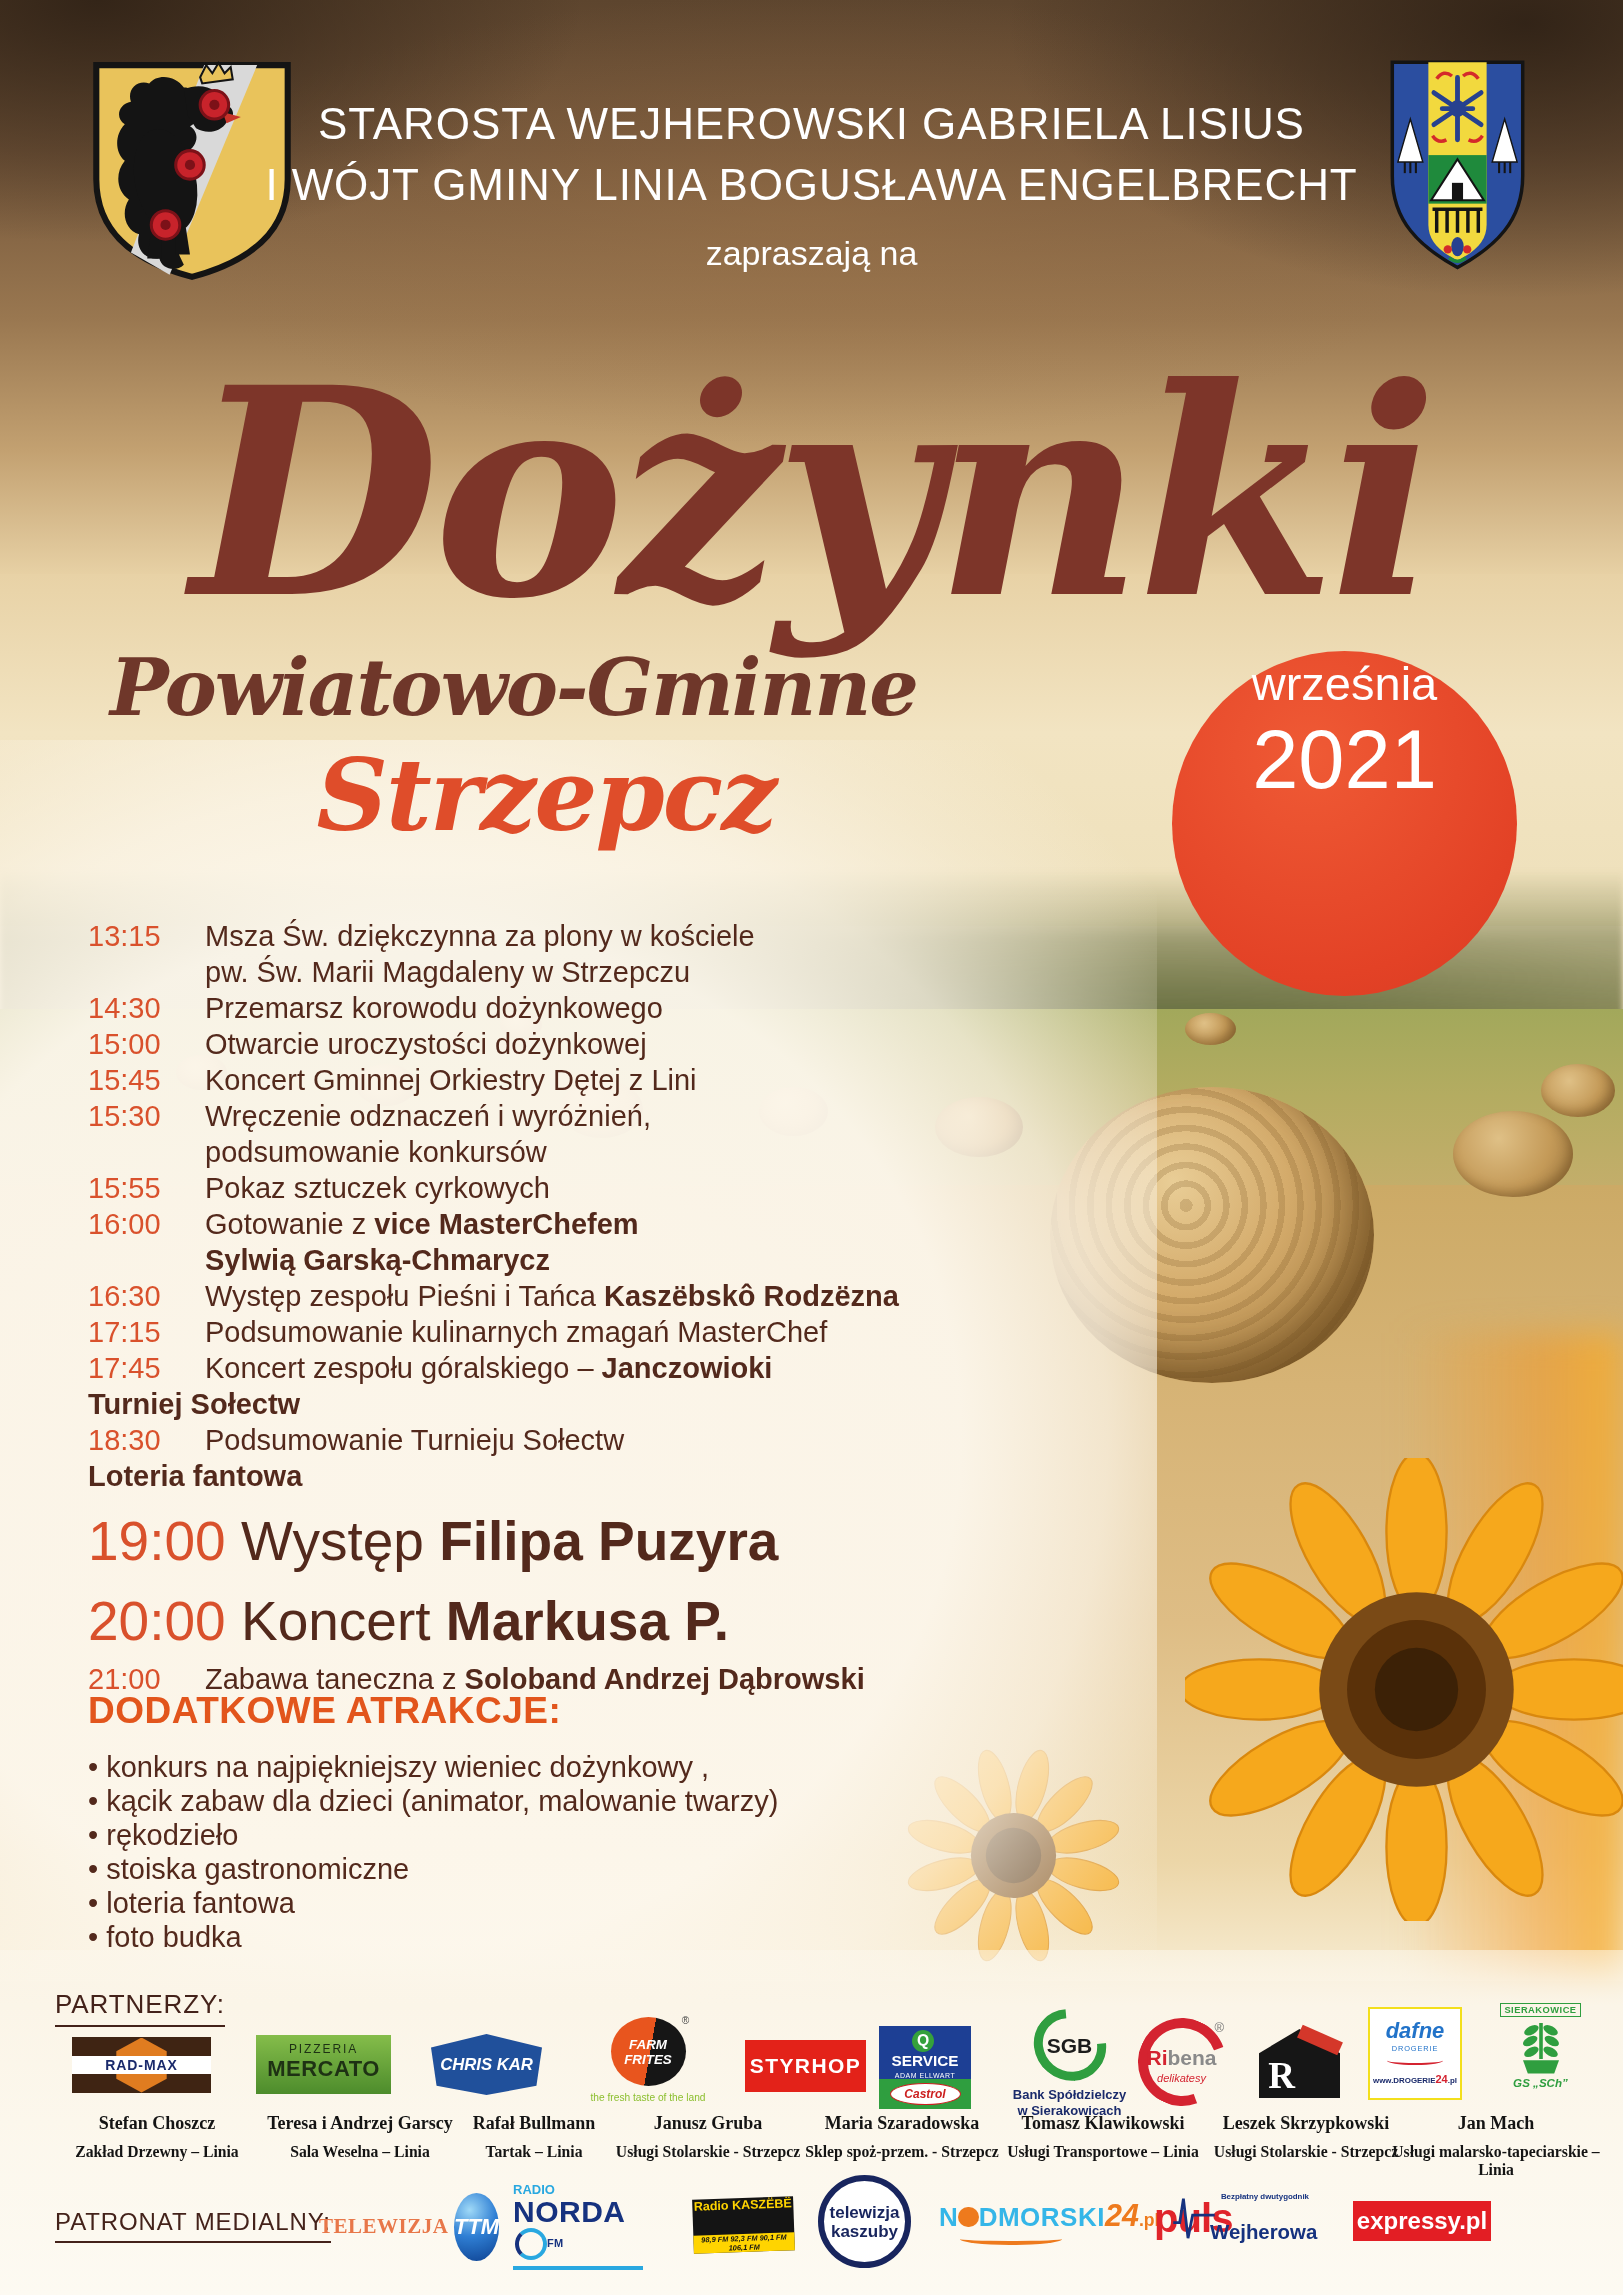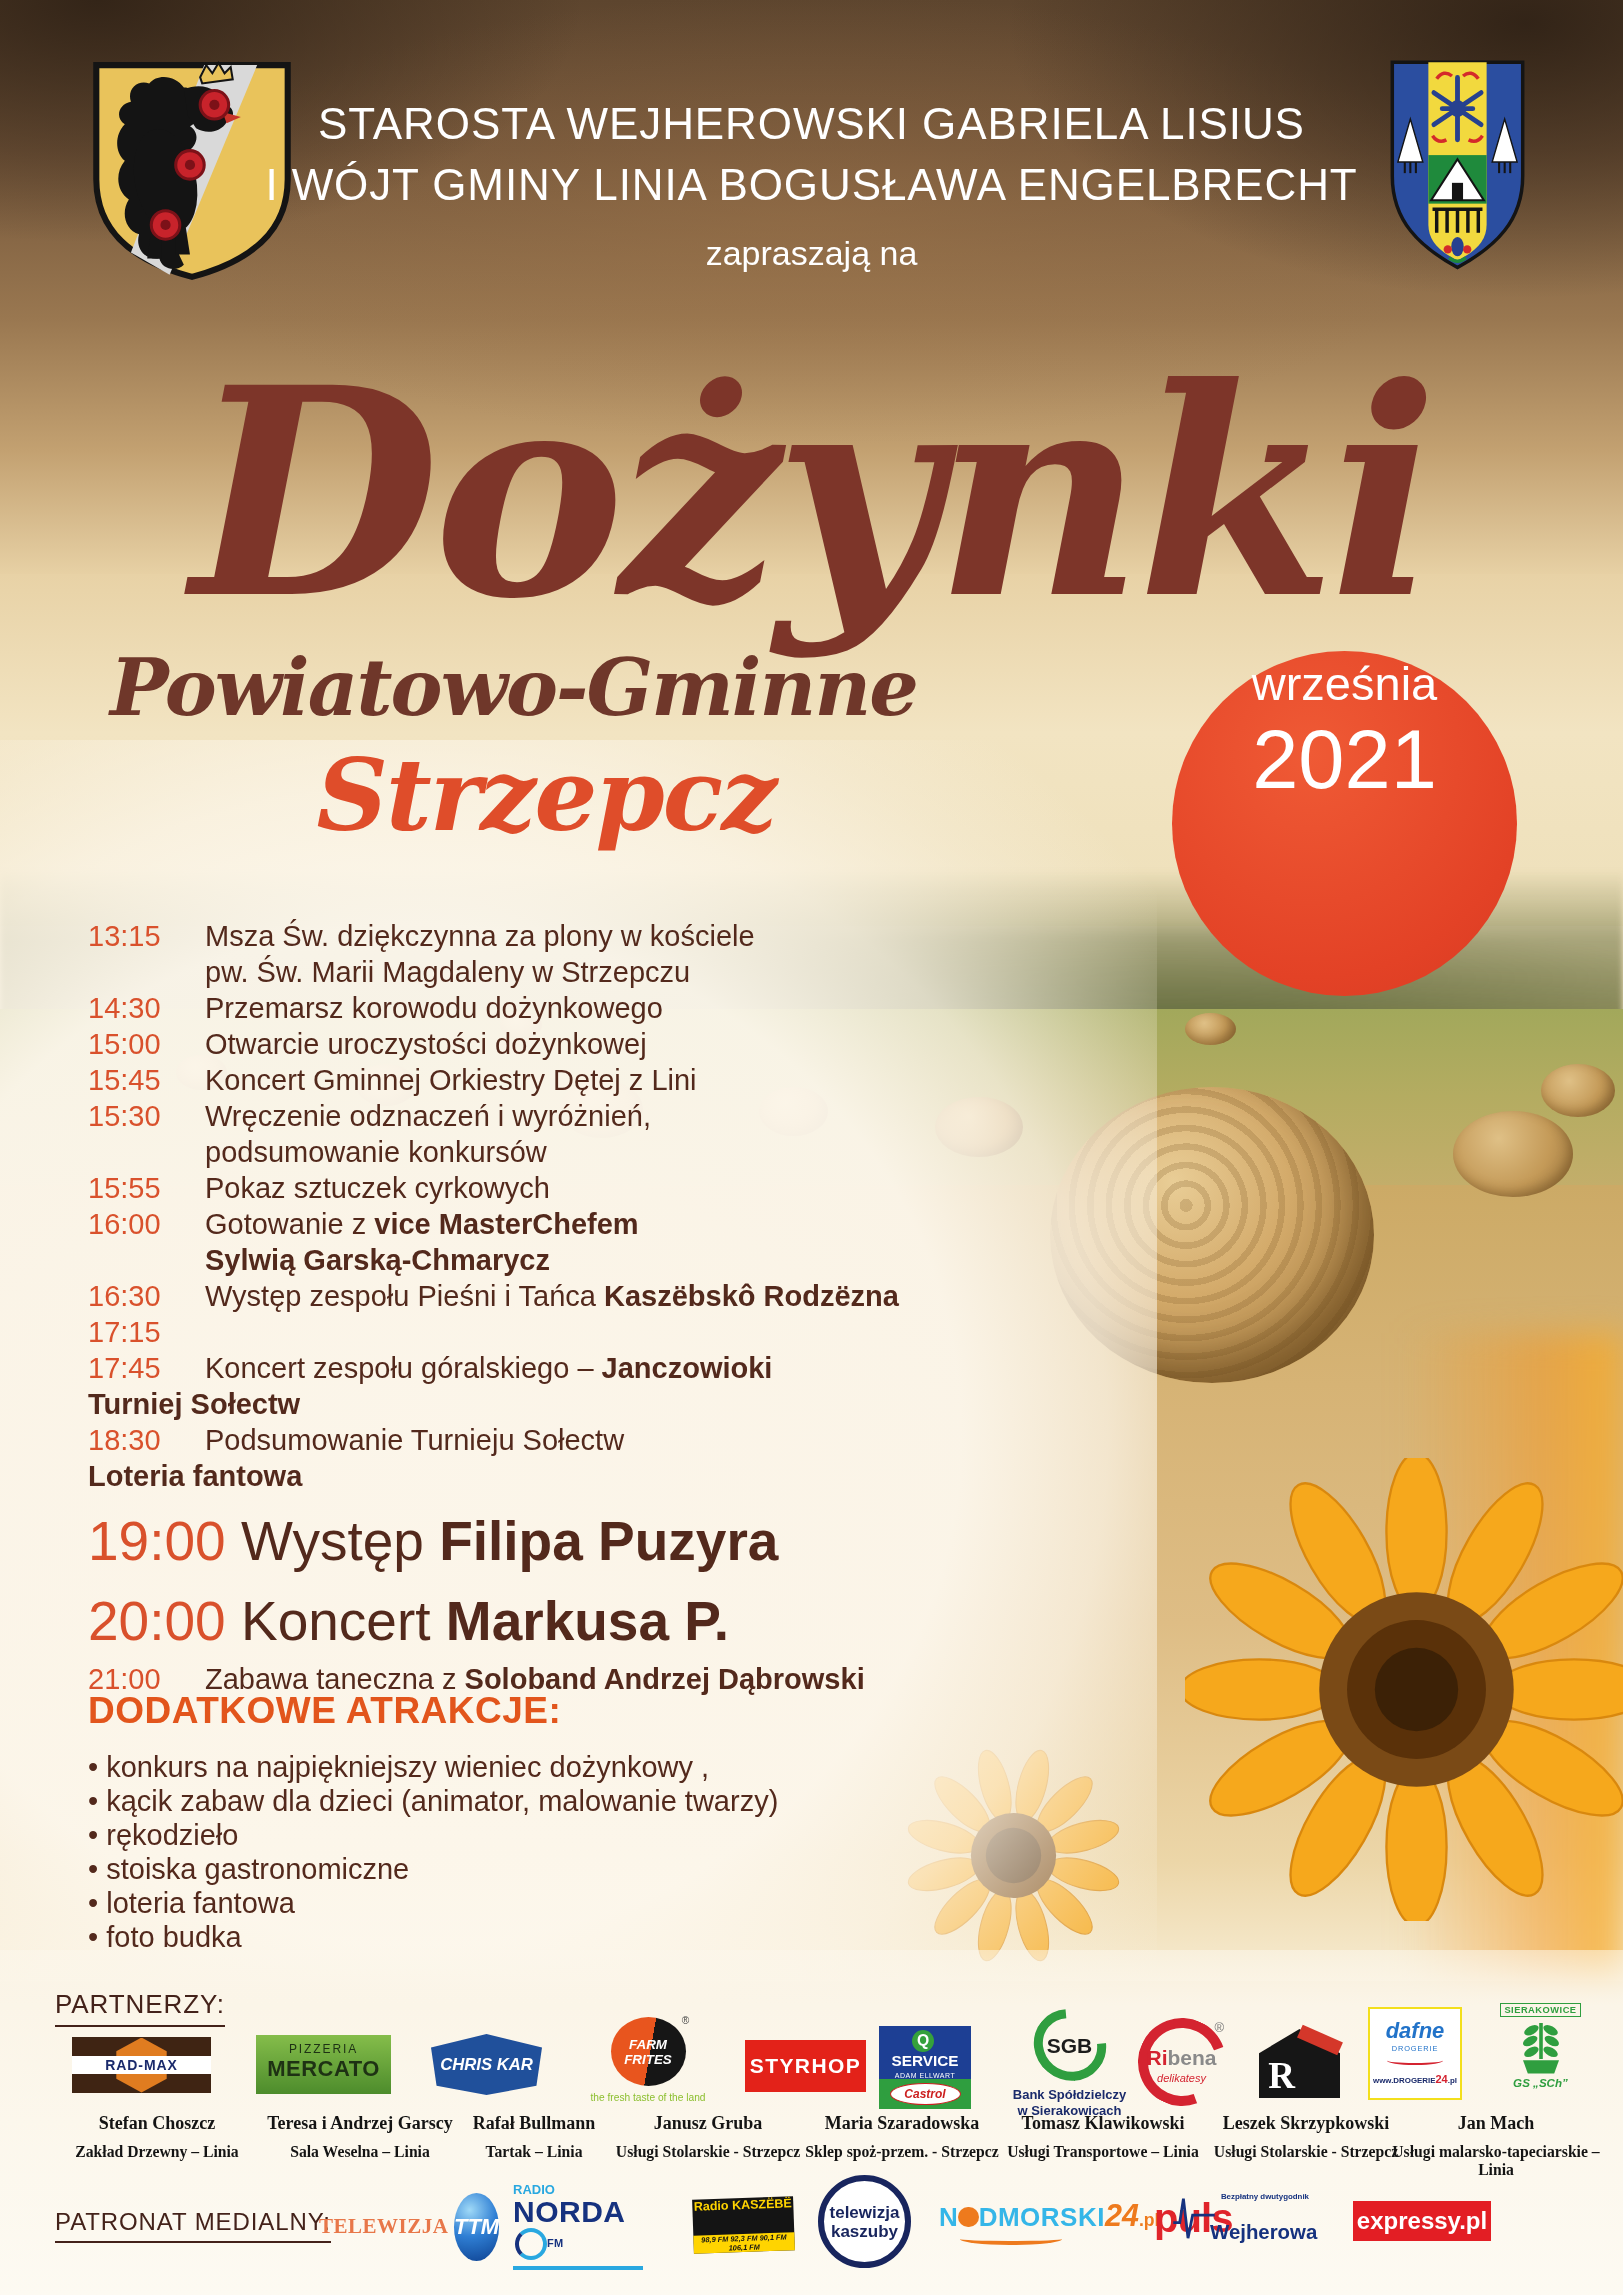--- a/index.html
+++ b/index.html
@@ -357,20 +357,21 @@
     <div class="row">
         <span class="t"></span>
         <span class="txt"><b>Sylwią Garską-Chmarycz</b></span>
       </div>
     <div class="row">
         <span class="t">16:30</span>
         <span class="txt"><span>Występ zespołu Pieśni i Tańca </span><b>Kaszëbskô Rodzëzna</b></span>
       </div>
     <div class="row">
         <span class="t">17:15</span>
+        <span class="txt"><span>Podsumowanie kulinarnych zmagań MasterChef</span></span>
       </div>
     <div class="row">
         <span class="t">17:45</span>
         <span class="txt"><span>Koncert zespołu góralskiego – </span><b>Janczowioki</b></span>
       </div>
     <div class="row hdr">
         <span>Turniej Sołectw</span>
       </div>
     <div class="row">
         <span class="t">18:30</span>

